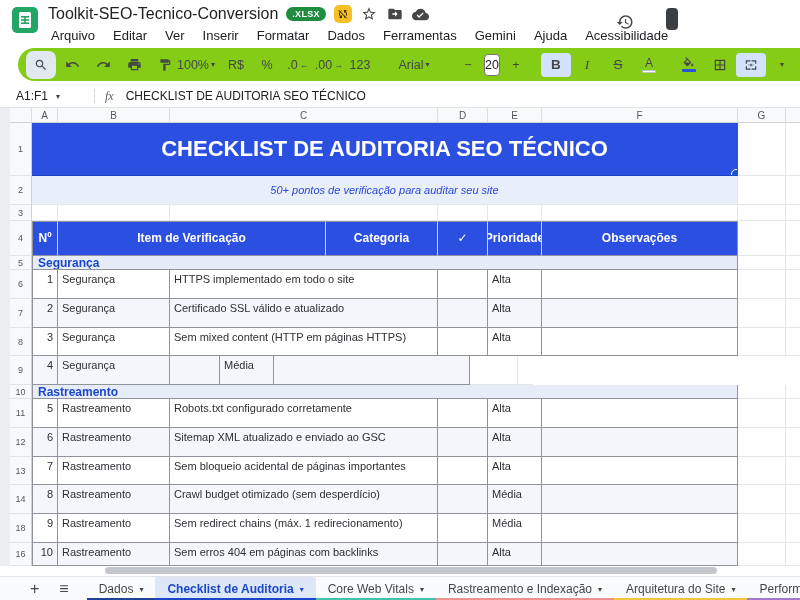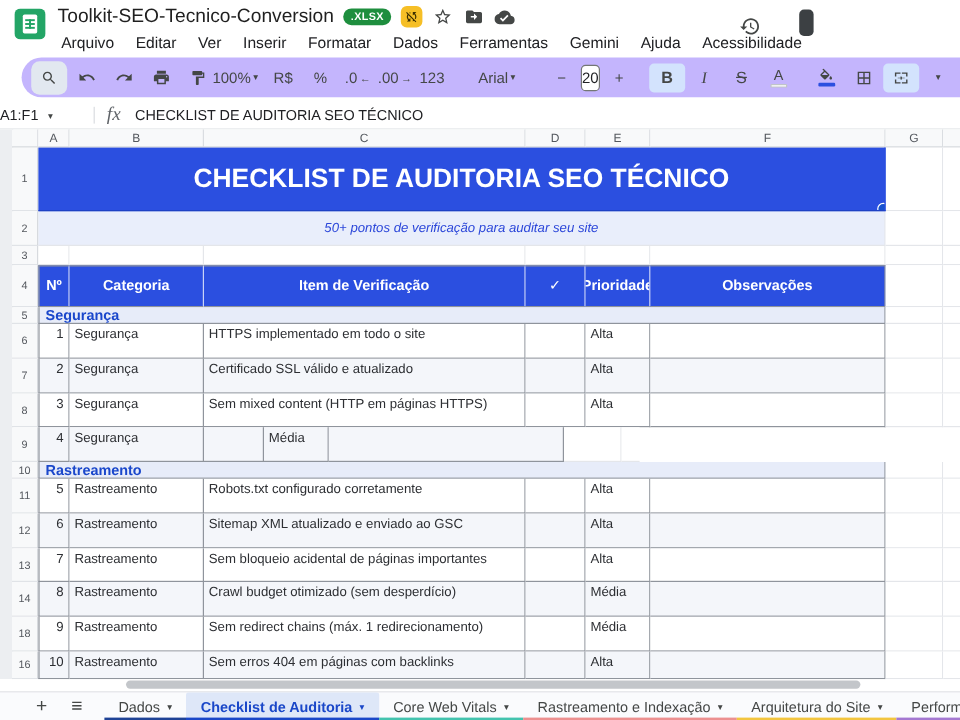--- a/index.html
+++ b/index.html
@@ -15,41 +15,41 @@
   .badge-xlsx{background:#1e8e3e;color:#fff;font-size:9px;font-weight:bold;
               padding:2px 6px;border-radius:8px;letter-spacing:.3px}
   .badge-sync{background:#f6bf26;border-radius:5px;width:18px;height:18px;
               display:flex;align-items:center;justify-content:center}
   .tb-ic{width:18px;height:18px;display:flex;align-items:center;justify-content:center}
   #menubar{position:absolute;left:44px;top:26px;display:flex;gap:4px}
   #menubar span{font-size:13px;color:#202124;padding:2px 7px;border-radius:9px;cursor:default}
   #history-btn{position:absolute;right:32px;top:10px}
   #edge-sliver{position:absolute;right:-6px;top:8px;width:12px;height:22px;background:#3c4043;border-radius:4px}
   
-  #toolbar{position:absolute;left:18px;top:48px;width:782px;height:33px;background:#c4b5fd;
+  #toolbar{position:absolute;left:18px;top:48px;width:782px;height:33px;background:#84cc16;
            border-radius:17px 0 0 17px;display:flex;align-items:center;padding-left:8px;
            box-sizing:border-box;gap:1px}
   .tbtn{height:24px;min-width:24px;padding:0 3px;border-radius:4px;display:flex;align-items:center;
         justify-content:center;color:#444746;font-size:13px;gap:2px}
   .tbtn.bgd{background:#e2e8f0;width:28px;height:28px;border-radius:7px}
   .toggled{background:#d3e3fd}
   .caret{font-size:8px;color:#444746}
   .sep{width:1px;height:18px;background:#c7cbd1;margin:0 4px}
   .numfmt{font-size:12.5px;color:#444746}
   .fontsize-box{width:26px;height:20px;border:1px solid #747775;border-radius:4px;background:#fff;
                 font-size:12.5px;display:flex;align-items:center;justify-content:center;color:#202124}
   .glyph-btn{font-size:13.5px;font-weight:bold;color:#444746}
   .colorstack{display:flex;flex-direction:column;align-items:center;line-height:1}
   .colorbar{width:14px;height:3px;margin-top:1px;border-radius:1px}
   
   #formulabar{position:absolute;left:0;top:85px;width:800px;height:22px;background:#fff;
               border-bottom:1px solid #e0e3e7;display:flex;align-items:center}
-  #namebox{width:78px;padding-left:0;font-size:12px;color:#202124;display:flex;align-items:center;gap:8px}
+  #namebox{width:78px;padding-left:16px;font-size:12px;color:#202124;display:flex;align-items:center;gap:8px}
   #fx-divider{width:1px;height:14px;background:#dadce0;margin-right:10px}
-  #fx{font-size:16px;font-style:italic;color:#5f6368;font-family:"Liberation Serif",serif;margin-right:12px}
+  #fx{font-size:12px;font-style:italic;color:#5f6368;font-family:"Liberation Serif",serif;margin-right:12px}
   #formula-text{font-size:12px;color:#202124}
   
   #grid{position:absolute;left:0;top:108px;width:800px;height:458px;background:#fff}
   #left-strip{position:absolute;left:0;top:0;width:10px;height:458px;background:#eceef1;border-right:1px solid #dcdfe3}
   #rows{position:absolute;left:10px;top:0}
   .row{display:flex}
   .cell{box-sizing:border-box;background:#fff;border-right:1px solid #e4e6ea;border-bottom:1px solid #e4e6ea;
         font-size:11px;color:#2d2f33;display:flex;align-items:flex-start;padding:3px 0 0 4px;overflow:hidden}
   .rn{box-sizing:border-box;width:22px;background:#f8f9fa;border-right:1px solid #cfd3d8;border-bottom:1px solid #e0e3e7;
       font-size:9px;color:#54585e;display:flex;align-items:center;justify-content:center;padding:0}
@@ -299,22 +299,22 @@
         <div class="cell wd"></div>
       <div class="cell we"></div>
         <div class="cell wf"></div>
       <div class="cell wg"></div>
         <div class="cell wh"></div>
     </div>
 
     <div class="row" style="height:35px">
       <div class="rn">4</div>
       <div class="cell th tl wa">Nº</div>
+      <div class="cell th wc">Item de Verificação</div>
       <div class="cell th wb">Categoria</div>
-      <div class="cell th wc">Item de Verificação</div>
       <div class="cell th wd">✓</div>
       <div class="cell th we">Prioridade</div>
       <div class="cell th last wf">Observações</div>
       <div class="cell wg"></div>
       <div class="cell wh"></div>
     </div>
 
     <div class="row" style="height:14px">
       <div class="rn">5</div>
       <div class="cell sec">Segurança</div>

